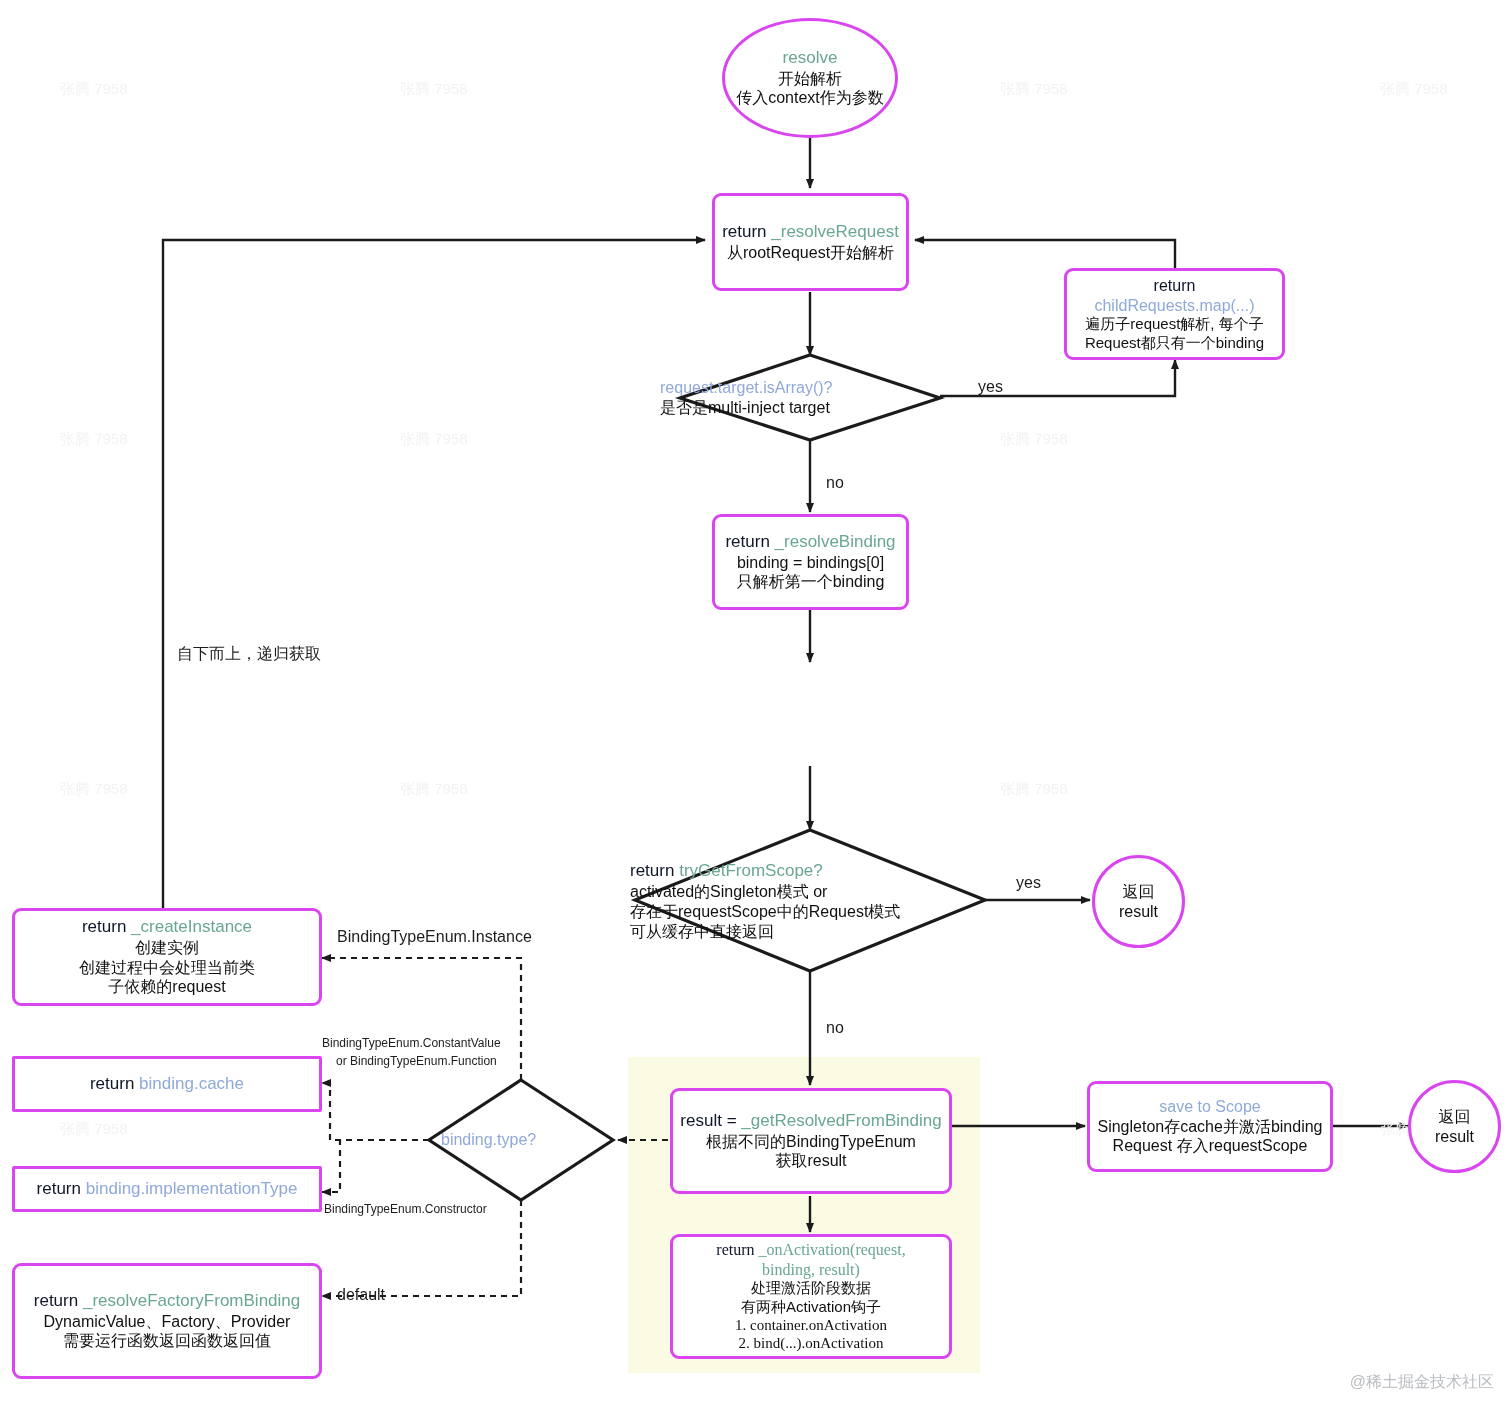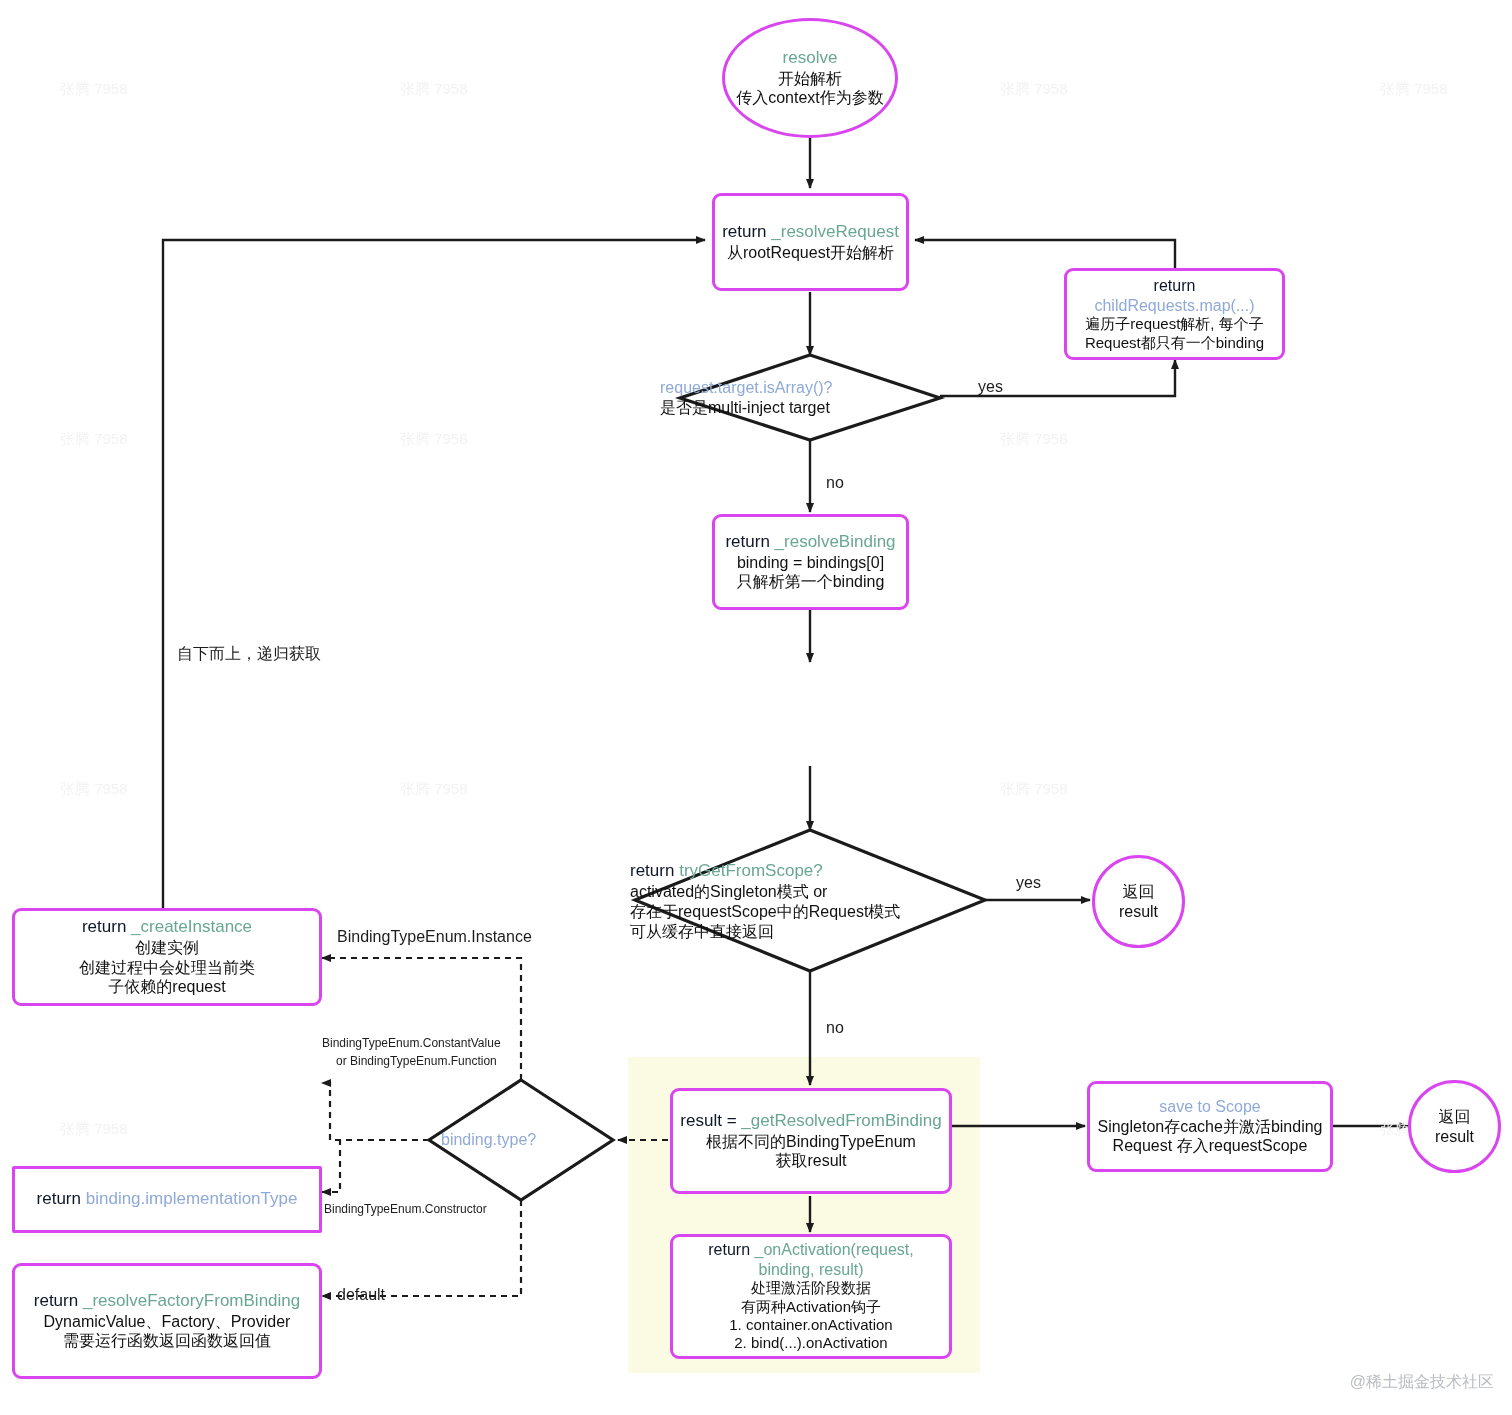--- a/index.html
+++ b/index.html
@@ -56,21 +56,21 @@
   .node.circle {
     border-radius: 50%;
   }
   .node .ln {
     display: block;
     white-space: nowrap;
   }
   .kw-return { color: #0f172a; }
   .kw-green  { color: #69a694; }
   .kw-blue   { color: #8fa9d8; }
-  .mono { font-family: Liberation Sans, sans-serif; }
+  .mono { font-family: Liberation Serif, serif; }
   .f17 { font-size: 17px; }
   .f16 { font-size: 16px; }
   .f15 { font-size: 15px; }
 
   
   .diamond-text {
     position: absolute;
     display: flex;
     flex-direction: column;
     align-items: flex-start;
@@ -278,22 +278,28 @@
   <div class="node rect" style="left:12px; top:908px; width:310px; height:98px;">
     <span class="ln f17">
       <span class="kw-return">return</span>
       <span class="kw-green">_createInstance</span>
     </span>
     <span class="ln f16">创建实例</span>
     <span class="ln f16">创建过程中会处理当前类</span>
     <span class="ln f16">子依赖的request</span>
   </div>
 
-
-  <div class="node sharp" style="left:12px; top:1166px; width:310px; height:67px;">
+  <div class="node sharp" style="left:12px; top:1056px; width:310px; height:56px;">
+    <span class="ln f17">
+      <span class="kw-return">return</span>
+      <span class="kw-blue">binding.cache</span>
+    </span>
+  </div>
+
+  <div class="node sharp" style="left:12px; top:1166px; width:310px; height:46px;">
     <span class="ln f17">
       <span class="kw-return">return</span>
       <span class="kw-blue">binding.implementationType</span>
     </span>
   </div>
 
   <div class="node rect" style="left:12px; top:1263px; width:310px; height:116px;">
     <span class="ln f17">
       <span class="kw-return">return</span>
       <span class="kw-green">_resolveFactoryFromBinding</span>

